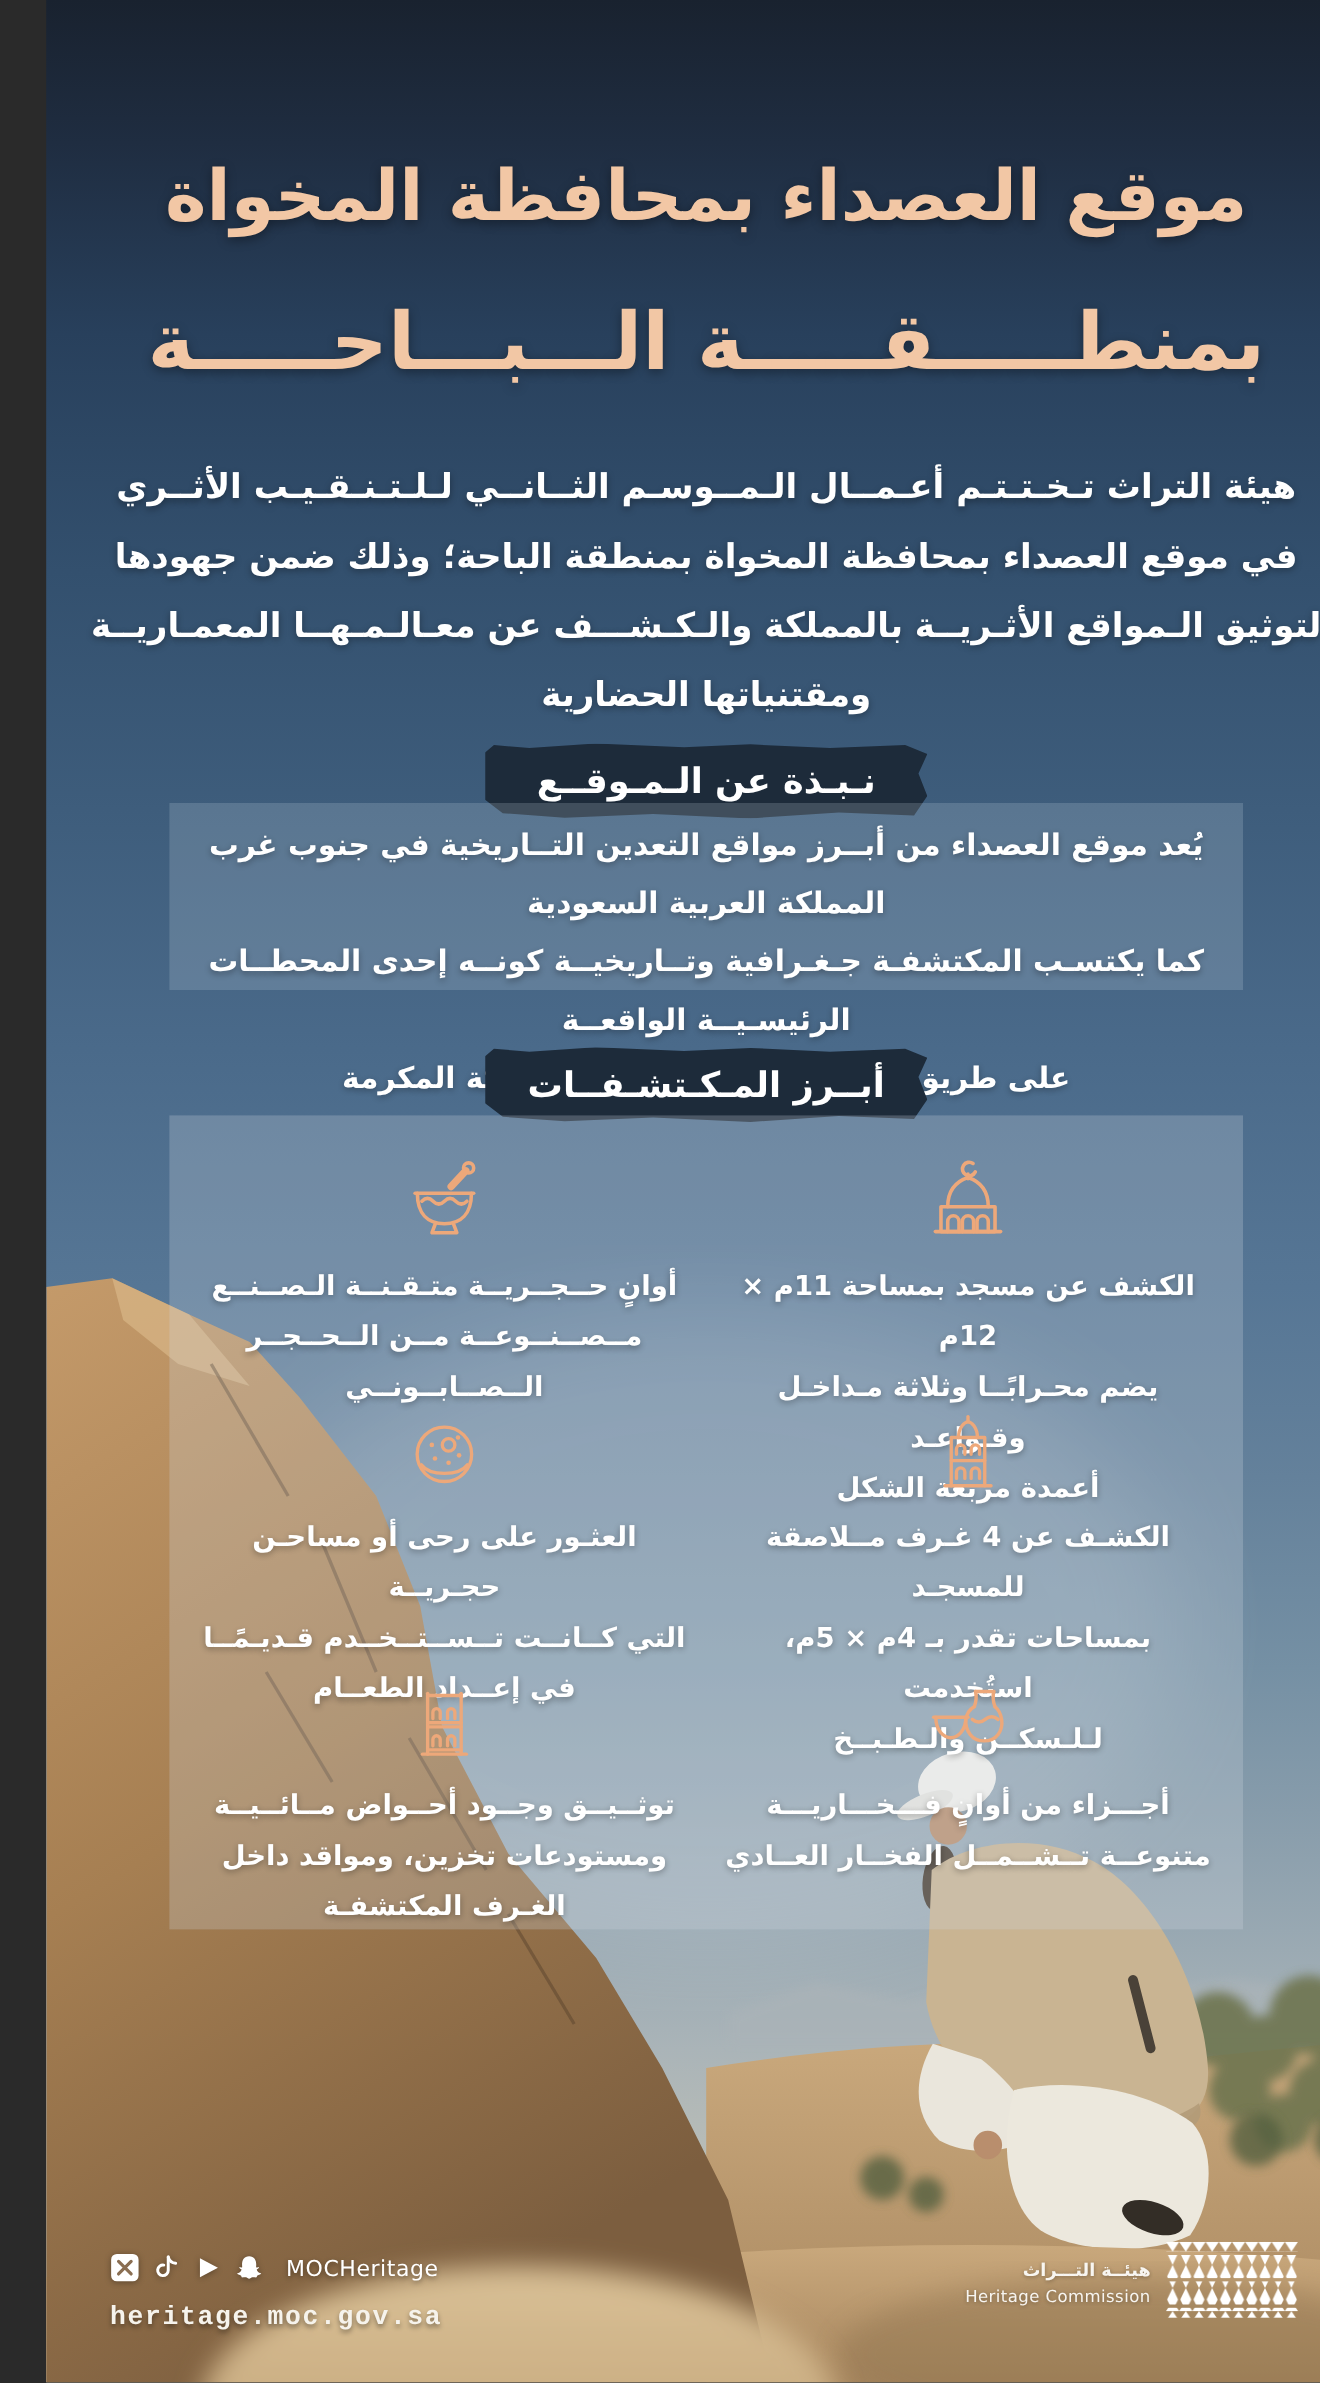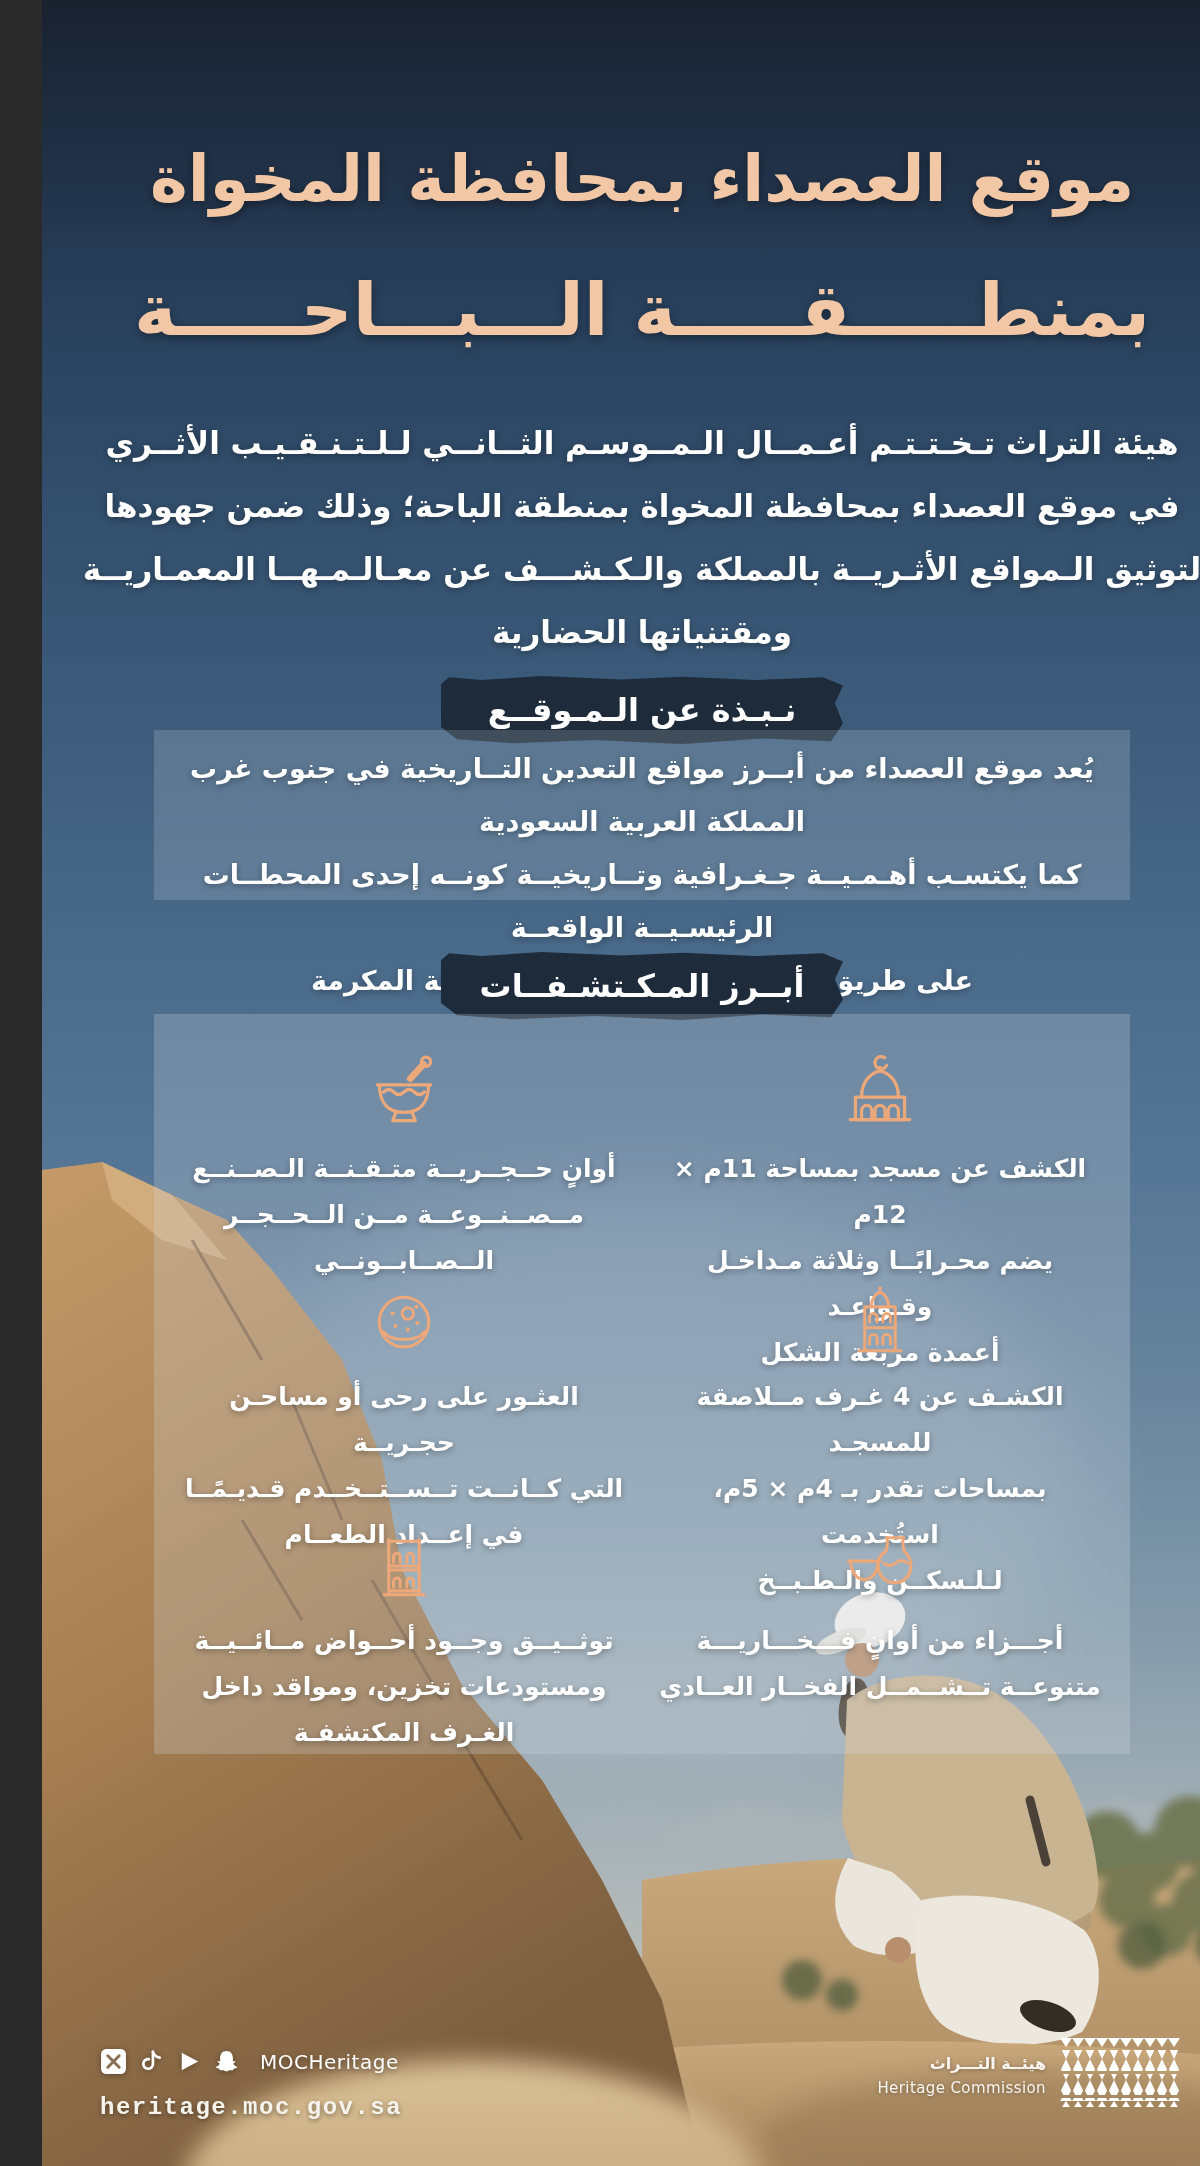--- a/index.html
+++ b/index.html
@@ -148,21 +148,21 @@
     <div>هيئة التراث تـخـتـتـم أعـمــال الـمــوسـم الثــانــي لـلـتـنـقـيـب الأثــري</div>
     <div>في موقع العصداء بمحافظة المخواة بمنطقة الباحة؛ وذلك ضمن جهودها</div>
     <div>لتوثيق الـمواقع الأثـريــة بالمملكة والـكـشـــف عن معـالـمـهــا المعمـاريــة</div>
     <div>ومقتنياتها الحضارية</div>
   </div>
 
   <div class="badge badge-about">نـبـذة عن الـمـوقــع</div>
   <div class="panel panel-about"></div>
   <div class="about-text">
     <div>يُعد موقع العصداء من أبــرز مواقع التعدين التــاريخية في جنوب غرب المملكة العربية السعودية</div>
-    <div>كما يكتسـب أهـمـيــة جـغـرافية وتــاريخيــة كونــه إحدى المحطــات الرئيسـيــة الواقعــة</div>
+    <div>كما يكتسـب المكتشفـة جـغـرافية وتــاريخيــة كونــه إحدى المحطــات الرئيسـيــة الواقعــة</div>
     <div>على طريق الحج القادم من اليمن إلى مكة المكرمة</div>
   </div>
 
   <div class="badge badge-disc">أبــرز المـكـتشـفــات</div>
   <div class="panel panel-disc"></div>
 
   <div class="item col-right row1">
     <div class="icon">
       <svg width="86" height="86" viewBox="0 0 84 84" fill="none" stroke="#eda87a" stroke-width="3.2" stroke-linecap="round" stroke-linejoin="round">
         <path d="M46.5 7.5 a6 6 0 1 0 2 7.5"></path>

